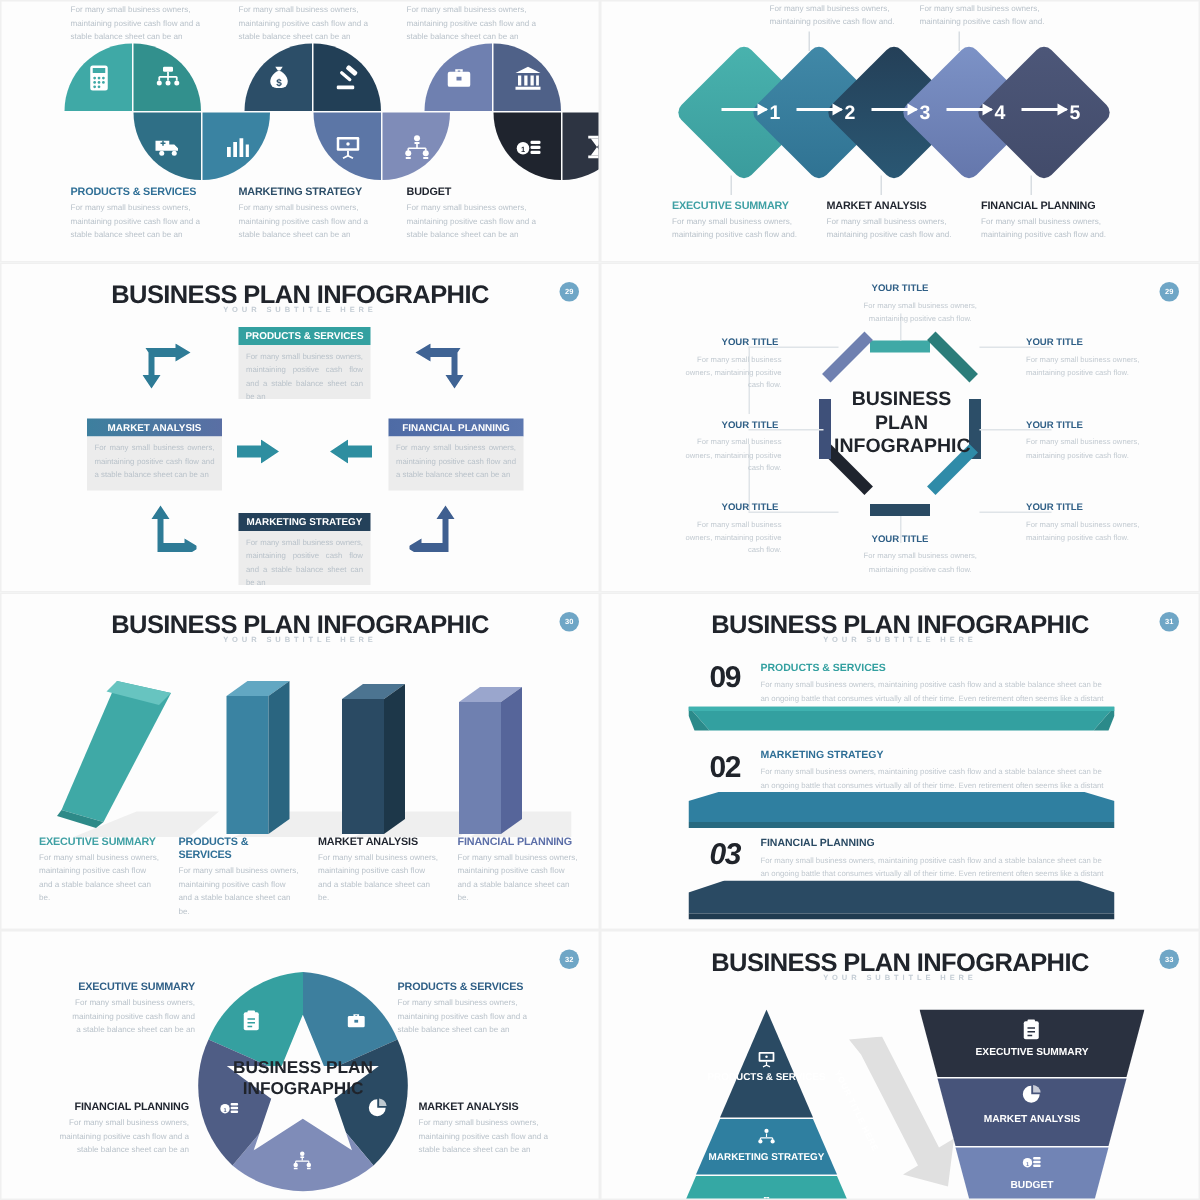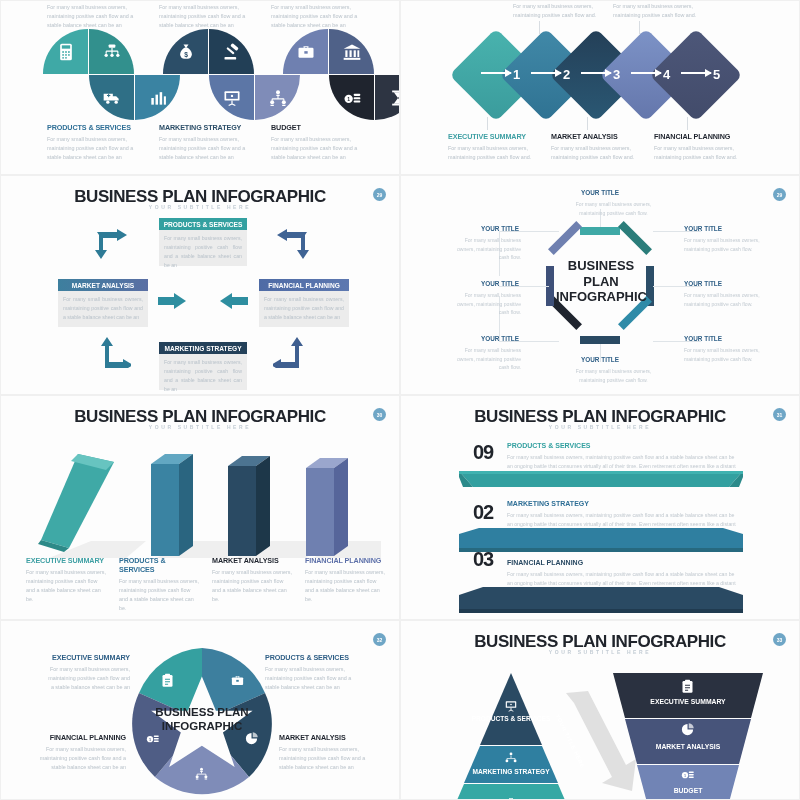--- a/index.html
+++ b/index.html
@@ -464,21 +464,21 @@
       </svg>
 
       <div class="num0" style="left:72px;top:105px;">02</div>
       <div class="lay-title" style="left:106px;top:104px;color:#2f6f96;">MARKETING STRATEGY</div>
       <div class="lay-body" style="left:106px;top:115px;">For many small business owners, maintaining positive cash flow and a stable balance sheet can be an ongoing battle that consumes virtually all of their time. Even retirement often seems like a distant</div>
       <svg style="position:absolute;left:58px;top:132px;width:284px;height:24px" viewBox="0 0 284 24">
         <path d="M0 6 L20 0 H264 L284 6 V20 H0 Z" fill="#2f7fa0"></path>
         <path d="M0 20 H284 V24 H0 Z" fill="#27697f"></path>
       </svg>
 
-      <div class="num0" style="left:72px;top:152px;">03</div>
+      <div class="num0" style="left:72px;top:163px;font-style:italic;">03</div>
       <div class="lay-title" style="left:106px;top:163px;color:#2a4a63;">FINANCIAL PLANNING</div>
       <div class="lay-body" style="left:106px;top:174px;">For many small business owners, maintaining positive cash flow and a stable balance sheet can be an ongoing battle that consumes virtually all of their time. Even retirement often seems like a distant</div>
       <svg style="position:absolute;left:58px;top:191px;width:284px;height:26px" viewBox="0 0 284 26">
         <path d="M0 8 L24 0 H260 L284 8 V22 H0 Z" fill="#2a4a63"></path>
         <path d="M0 22 H284 V26 H0 Z" fill="#203b50"></path>
       </svg>
     </div>
   </div>
 
   <div class="slide">

